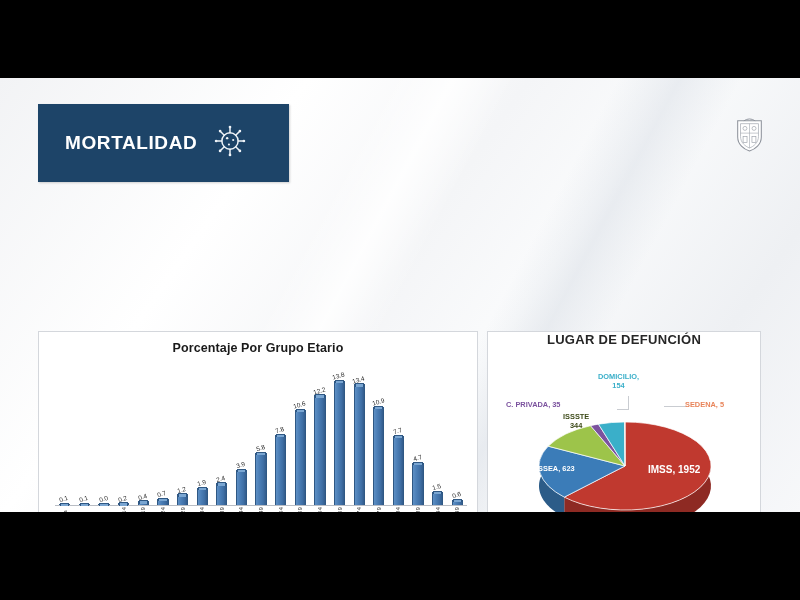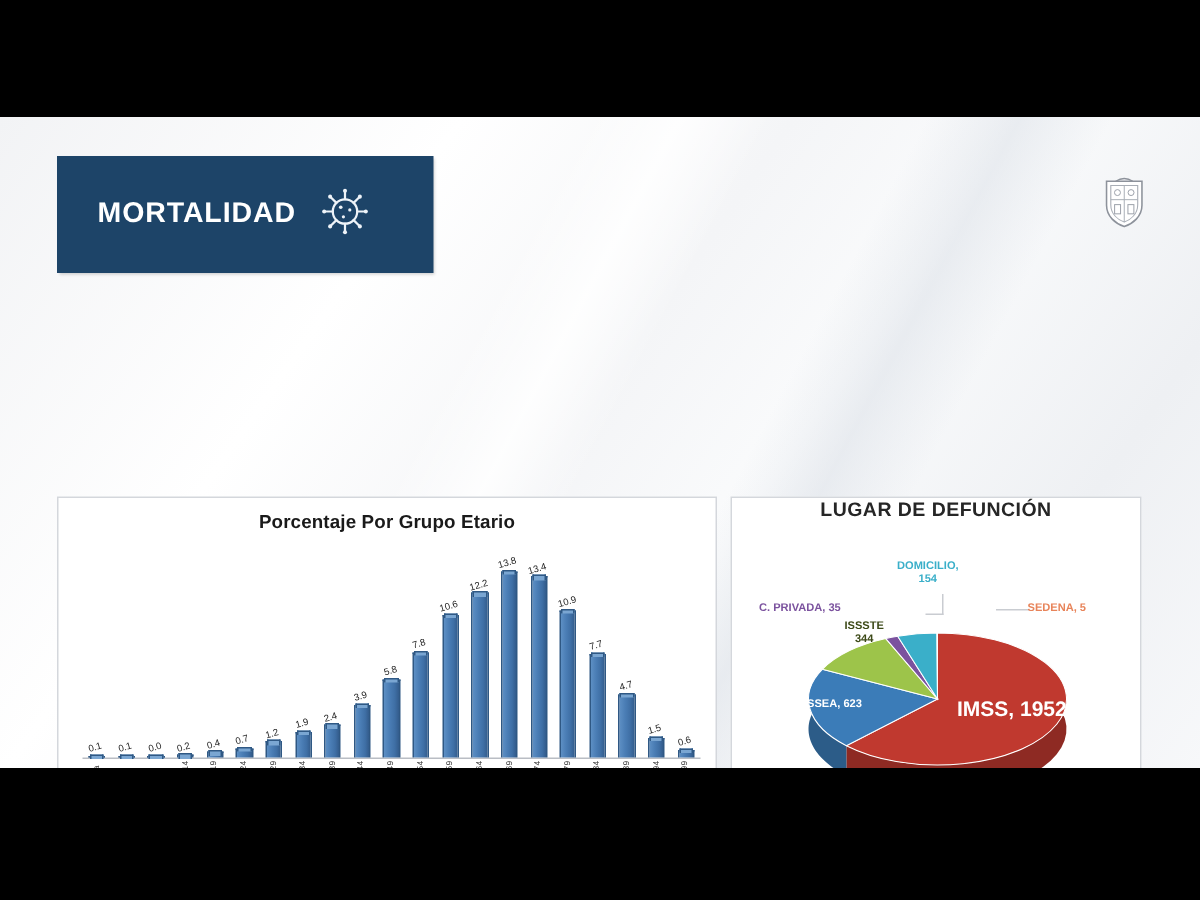--- a/index.html
+++ b/index.html
@@ -388,18 +388,18 @@
 
         <div class="leader" style="left:140px; top:18px; width:1px; height:14px;"></div>
         <div class="leader" style="left:129px; top:31px; width:12px; height:1px;"></div>
         <div class="leader" style="left:176px; top:28px; width:22px; height:1px;"></div>
 
         <div class="pie-lab two" style="left:110px; top:-6px; color:#3aafc9;">DOMICILIO,<br>154</div>
         <div class="pie-lab" style="left:197px; top:22px; color:#e8845a;">SEDENA, 5</div>
         <div class="pie-lab" style="left:18px; top:22px; color:#7b529e;">C. PRIVADA, 35</div>
         <div class="pie-lab two" style="left:75px; top:34px; color:#3d4a18;">ISSSTE<br>344</div>
         <div class="pie-lab" style="left:48px; top:86px; color:#ffffff;">ISSEA, 623</div>
-        <div class="pie-lab" style="left:150px; top:86px; color:#ffffff; font-size:14px;">IMSS, 1952</div>
+        <div class="pie-lab" style="left:160px; top:86px; color:#ffffff; font-size:10px;">IMSS, 1952</div>
       </div>
     </div>
 
   </div>
 </div>
 
 </body></html>

